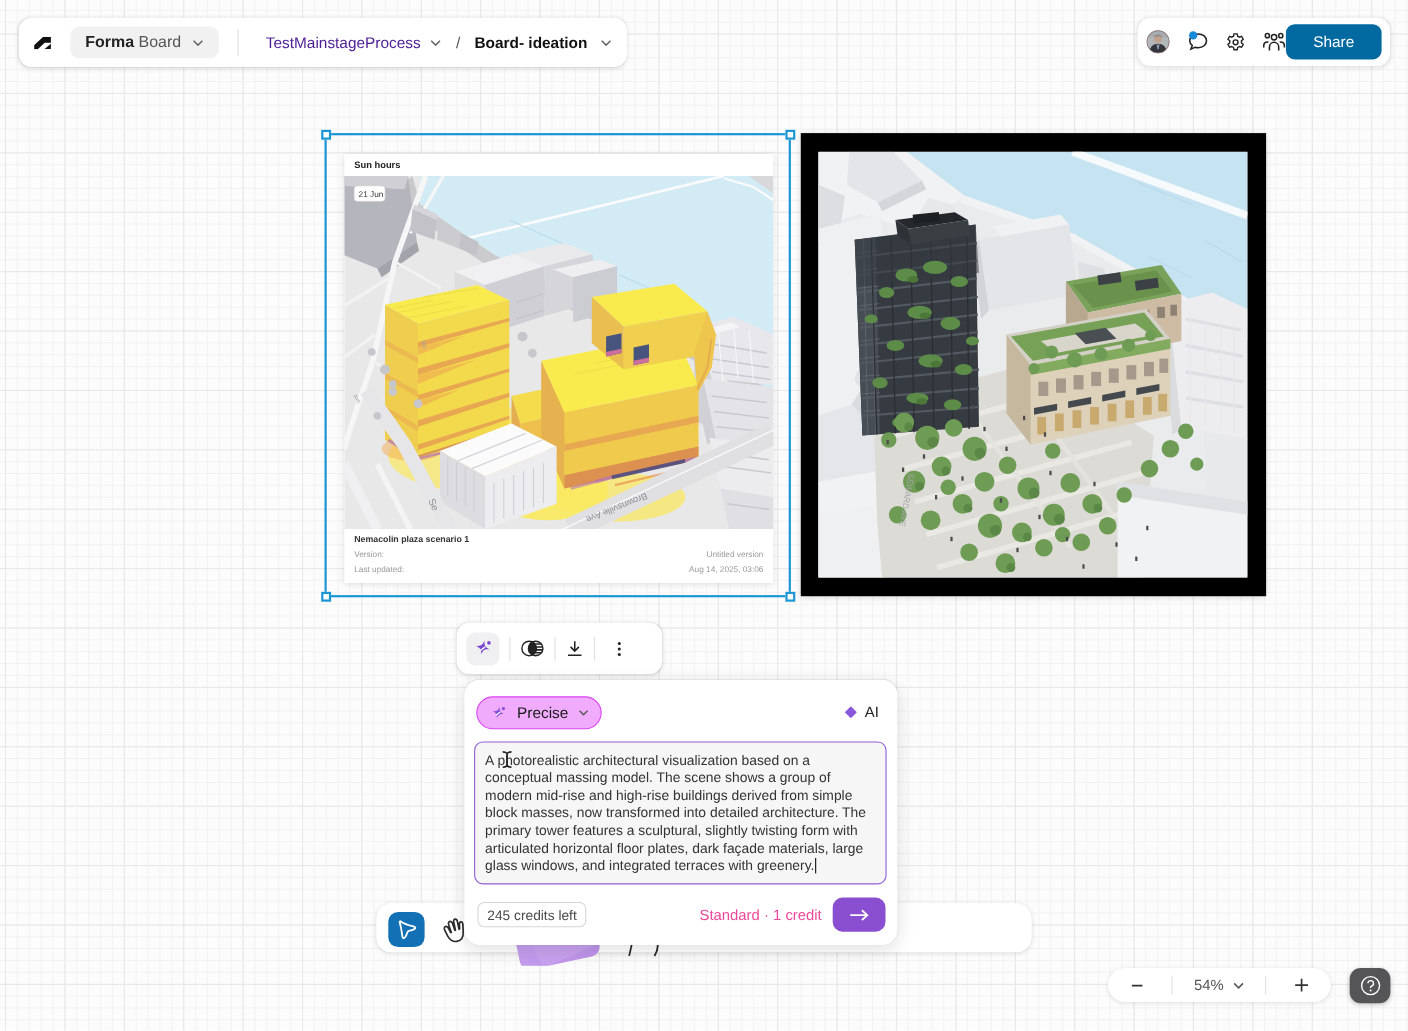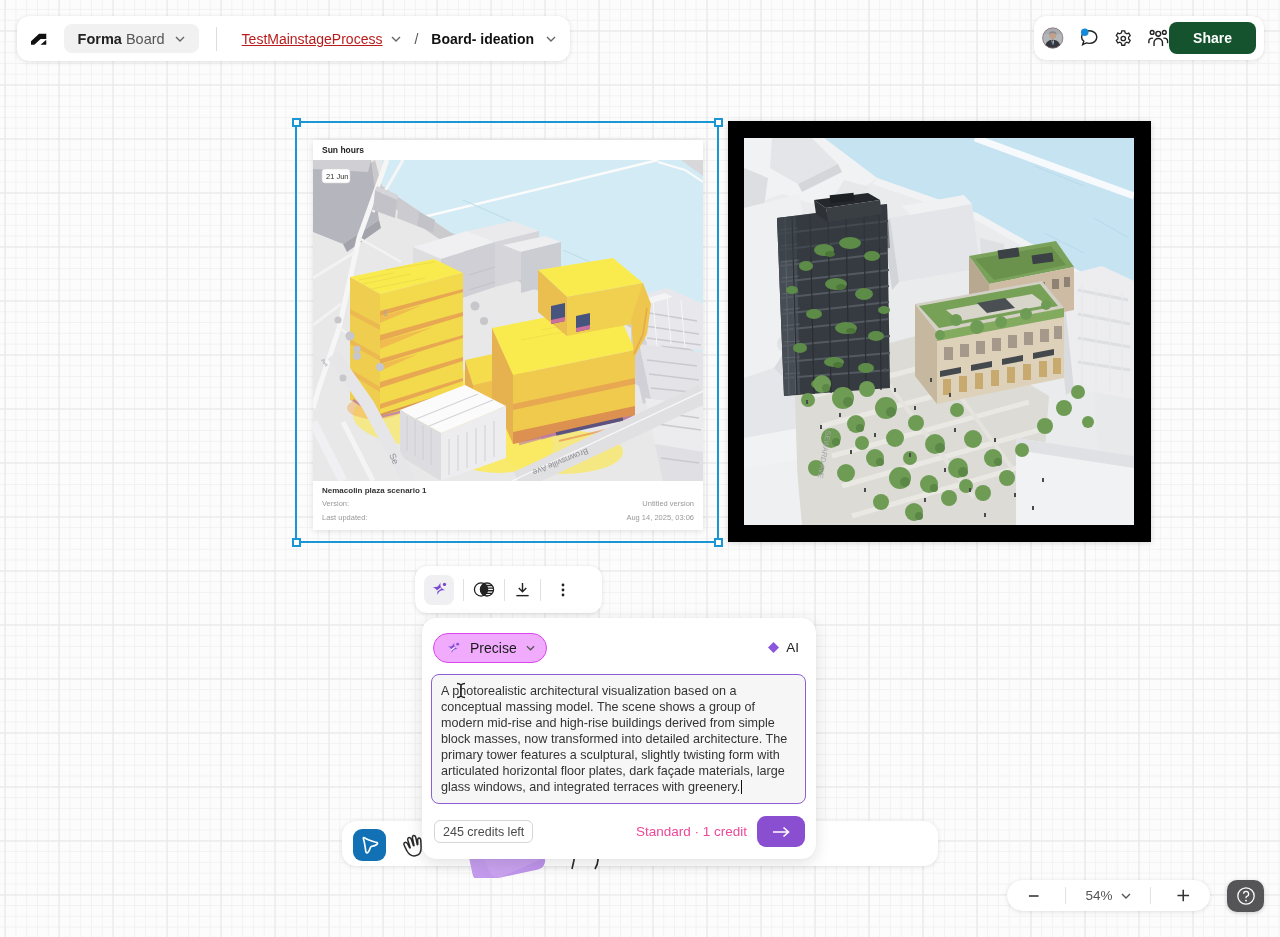--- a/index.html
+++ b/index.html
@@ -409,21 +409,21 @@
       <path d="M9.8,11.8 L15.7,11.8 L15.7,6.7 Z" fill="#111"></path>
     </svg>
     <div class="flex" style="height:29px; background:#f1f1f1; border-radius:8px; padding:0 14px; font-size:14.5px; color:#222;">
       <span style="font-weight:bold;">Forma</span>
         <span style="color:#555;">&nbsp;Board</span>
       <svg width="10" height="6" viewBox="0 0 10 6" style="margin-left:10px;">
           <path d="M1 1 L5 5 L9 1" stroke="#666" stroke-width="1.4" fill="none"></path>
         </svg>
     </div>
     <div style="width:1px; height:24px; background:#ddd; margin:0 25px 0 17px;"></div>
-    <div class="flex" style="font-size:14px; color:#b91c1c;text-decoration:underline;">TestMainstageProcess
+    <div class="flex" style="font-size:14px; color:#4c1d95;">TestMainstageProcess
       <svg width="10" height="6" viewBox="0 0 10 6" style="margin-left:9px;">
           <path d="M1 1 L5 5 L9 1" stroke="#666" stroke-width="1.4" fill="none"></path>
         </svg>
     </div>
     <div style="font-size:14px; color:#555; margin:0 13px;">/</div>
     <div class="flex" style="font-size:14px; font-weight:bold; color:#111;">Board- ideation
       <svg width="10" height="6" viewBox="0 0 10 6" style="margin-left:12px;">
           <path d="M1 1 L5 5 L9 1" stroke="#666" stroke-width="1.4" fill="none"></path>
         </svg>
     </div>
@@ -456,21 +456,21 @@
       <circle cx="12" cy="12" r="2.6" fill="none" stroke="#222" stroke-width="1.5"></circle>
     </svg>
     <svg width="23" height="21" viewBox="0 0 24 22" style="margin-left:13px;">
       <circle cx="12" cy="6" r="2.6" fill="none" stroke="#222" stroke-width="1.5"></circle>
       <circle cx="5.5" cy="4.5" r="2" fill="none" stroke="#222" stroke-width="1.5"></circle>
       <circle cx="18.5" cy="4.5" r="2" fill="none" stroke="#222" stroke-width="1.5"></circle>
       <path d="M7.5 19 v-3.5 a4.5 4.5 0 0 1 9 0 V19" fill="none" stroke="#222" stroke-width="1.5"></path>
       <path d="M2 16 v-2.2 a3.2 3.2 0 0 1 4.5-2.9" fill="none" stroke="#222" stroke-width="1.5"></path>
       <path d="M22 16 v-2.2 a3.2 3.2 0 0 0 -4.5-2.9" fill="none" stroke="#222" stroke-width="1.5"></path>
     </svg>
-    <div class="flex" style="margin-left:auto; width:89px; height:32px; background:#14532d; border-radius:8px; color:#fff; font-size:14px; font-weight:bold; justify-content:center;">Share</div>
+    <div class="flex" style="margin-left:auto; width:89px; height:32px; background:#0369a1; border-radius:8px; color:#fff; font-size:14px; font-weight:normal; justify-content:center;">Share</div>
   </div>
 
 
   <div class="panel flex" style="z-index:5; left:415px; top:566px; width:187px; height:47px; border-radius:12px; padding:0 9px;">
     <div class="flex" style="width:30px; height:30px; background:#f0eff1; border-radius:8px; justify-content:center;">
       <svg width="19" height="19" viewBox="0 0 24 24">
         <g transform="rotate(14 11 12)">
             <path d="M11 3 C12 8.5 13.5 10 19 11 C13.5 12 12 13.5 11 19 C10 13.5 8.5 12 3 11 C8.5 10 10 8.5 11 3 Z" fill="#7a48d0"></path>
           </g>
         <path d="M8.2 14.6 L14 10.2" stroke="#f0eff1" stroke-width="1.7"></path>

